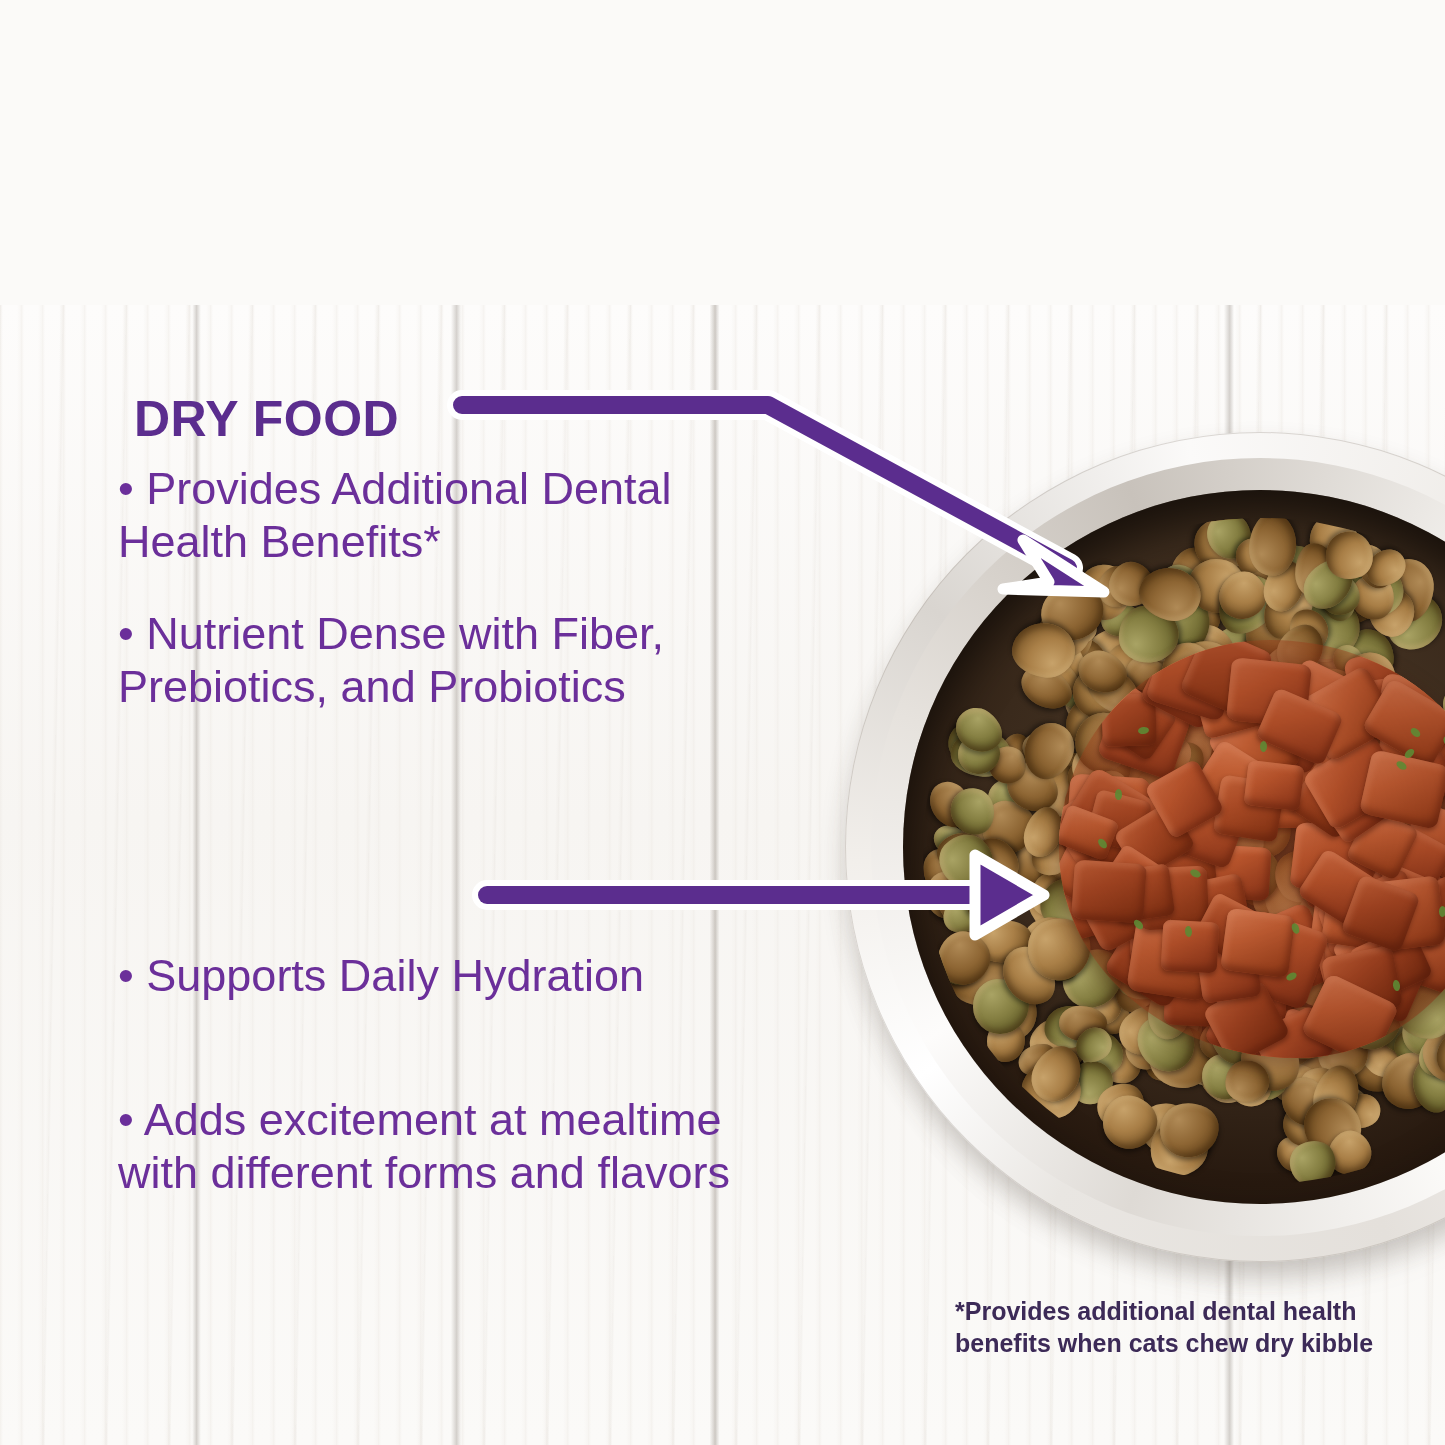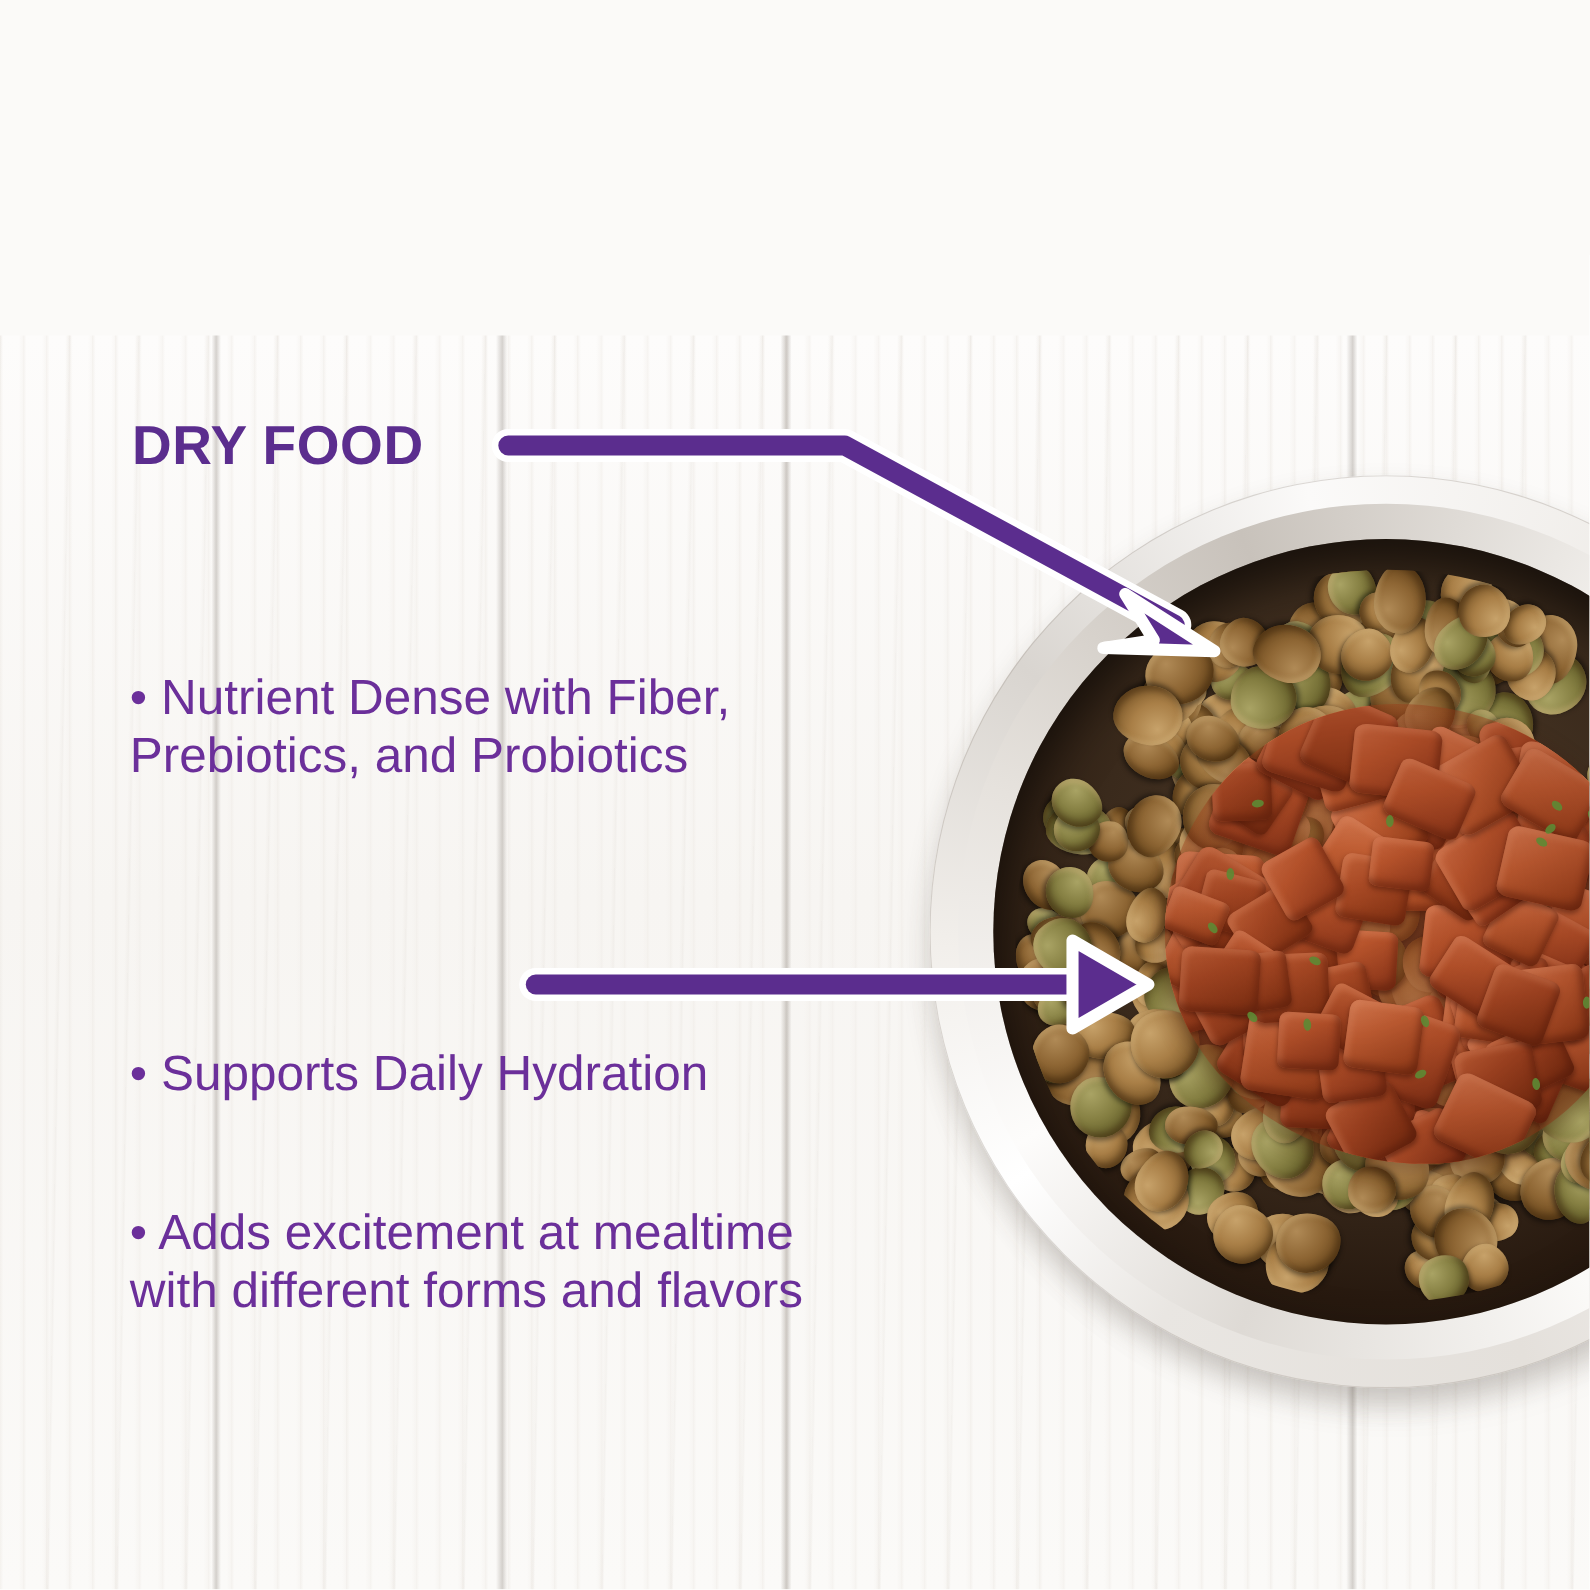--- a/index.html
+++ b/index.html
@@ -85,21 +85,21 @@
     transform: scaleX(0.80);
     transform-origin: center center;
     white-space: nowrap;
   }
   .section-title {
     color: #5b2d8e;
     font-size: 50px;
     font-weight: 700;
     letter-spacing: .5px;
     line-height: 1.0;
-    margin: 2px;
+    margin: 16px;
     white-space: nowrap;
   }
   .bullet {
     color: #6b2f9a;
     font-size: 45px;
     line-height: 1.17;
     font-weight: 500;
     margin: 0;
   }
 
@@ -758,22 +758,24 @@
 
     <g>
       <path d="M 487 895 L 1000 895" fill="none" stroke="#ffffff" stroke-width="30" stroke-linecap="round" stroke-linejoin="round"></path>
       <path d="M 487 895 L 1000 895" fill="none" stroke="#5b2d8e" stroke-width="18" stroke-linecap="round" stroke-linejoin="round"></path>
       <path d="M 1044 895 L 975 855 L 975 935 Z" fill="#5b2d8e" stroke="#ffffff" stroke-width="11" stroke-linejoin="round"></path>
     </g>
   </svg>
 
   <h2 id="dry-title" class="section-title">DRY FOOD</h2>
 
+  <p id="dry-b1" class="bullet">• Provides Additional Dental Health Benefits*</p>
 
   <p id="dry-b2" class="bullet">• Nutrient Dense with Fiber, Prebiotics, and Probiotics</p>
 
 
   <p id="wet-b1" class="bullet">• Supports Daily Hydration</p>
 
   <p id="wet-b2" class="bullet">• Adds excitement at mealtime with different forms and flavors</p>
 
+  <div class="footnote">*Provides additional dental health benefits when cats chew dry kibble</div>
 
 </div>
 
 </body></html>

